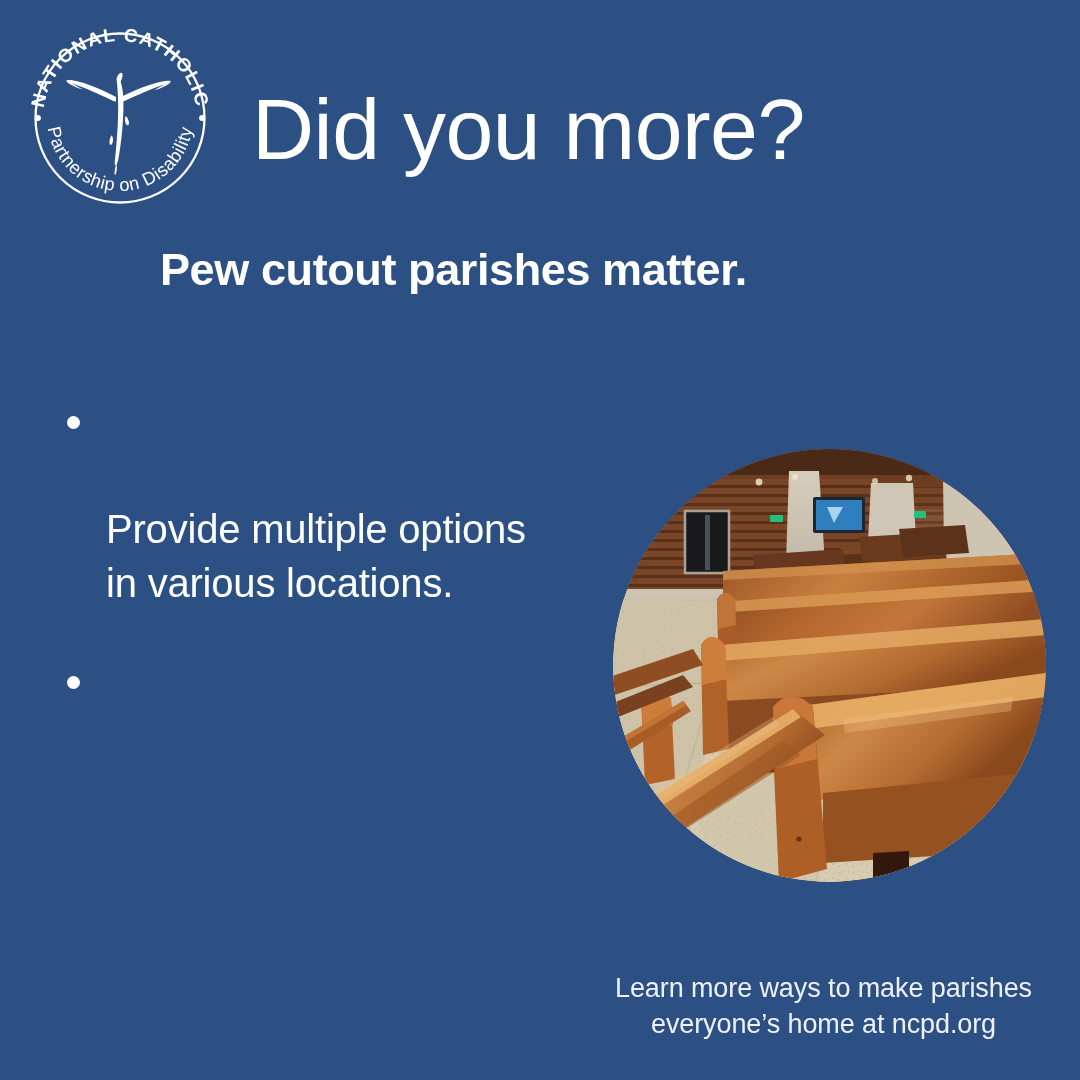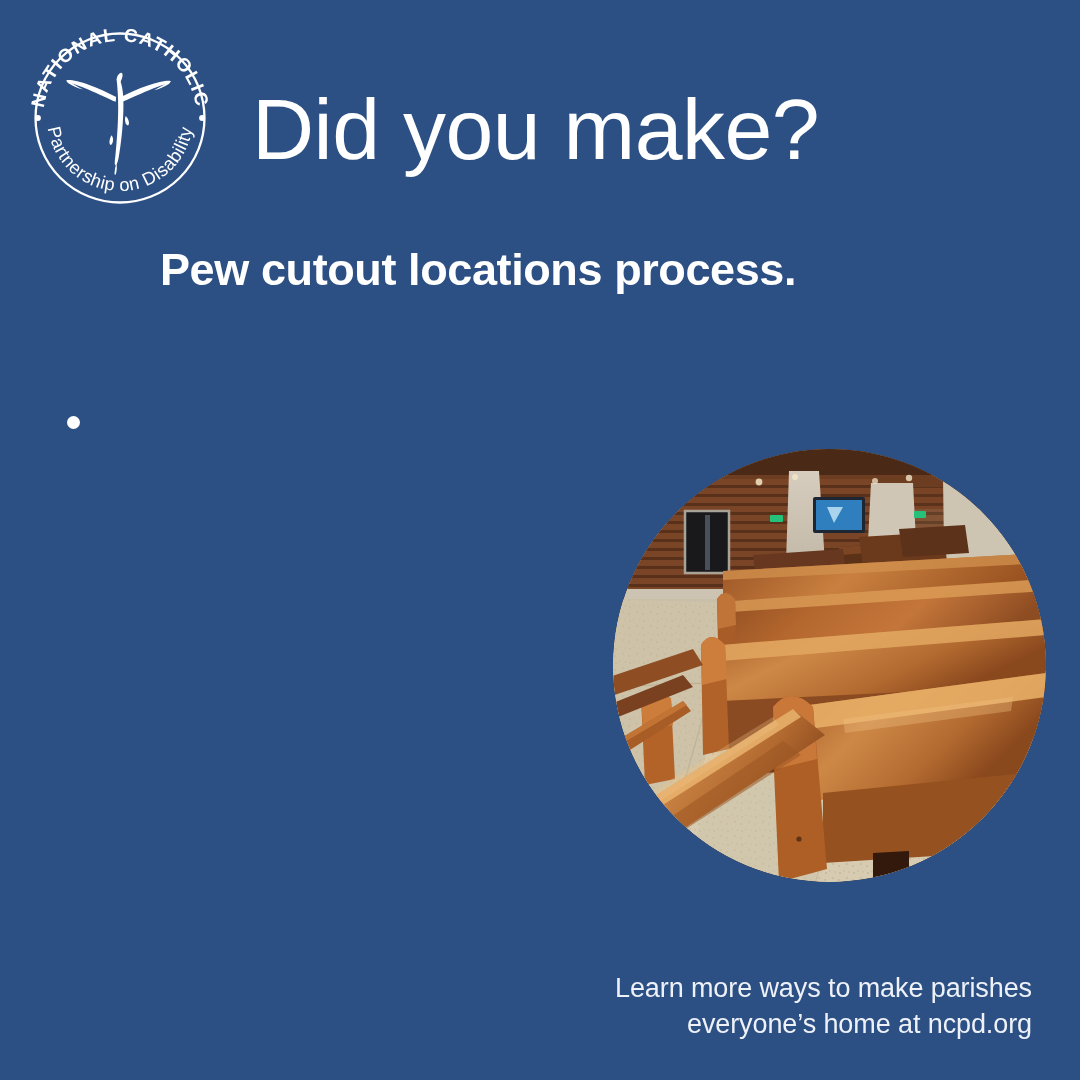--- a/index.html
+++ b/index.html
@@ -77,21 +77,21 @@
     border-radius:50%;
     overflow:hidden;
     background:#3a2a20;
   }
   #photo-circle svg { display:block; width:433px; height:433px; }
 
   
   #footer-note {
     position:absolute;
     right:48px; bottom:38px;
-    text-align:right;
+    text-align:center;
     color:#eef2f8;
     font-size:27px;
     font-weight:300;
     line-height:1.34;
     letter-spacing:-0.1px;
     white-space:pre-line;
   }
 </style>
 </head>
 <body>
@@ -139,25 +139,30 @@
                C99.4 64 98 64.2 97.3 62.6 C96.5 60.8 96.5 58 97.5 56 Z"></path>
 
       <path d="M106 98 C109 101 110 105 109 107 C108 108.4 106.4 107 105.6 104.6
                C105 102.6 105.1 99.8 106 98 Z"></path>
       <path d="M91 118 C89 122 88.5 126 89.6 127.6 C90.7 129 92 127.2 92.6 124.6
                C93.1 122.2 92.6 119.4 91 118 Z"></path>
     </g>
   </svg>
 </div>
 
-<div id="headline">Did you make?</div>
-
-<div id="subhead">Pew cutout locations process.</div>
+<div id="headline">Did you more?</div>
+
+<div id="subhead">Pew cutout parishes matter.</div>
 
 <div id="bullet-list">
+  <div class="bullet-item">
+    <span class="bullet-dot"></span>
+    <span>Provide multiple options
+in various locations.</span>
+  </div>
   <div class="bullet-item">
     <span class="bullet-dot"></span>
     
   </div>
 </div>
 
 <div id="photo-circle">
   <svg viewBox="0 0 433 433" xmlns="http://www.w3.org/2000/svg">
     <defs>
       <linearGradient id="woodA" x1="0" y1="0" x2="1" y2="0.25">

